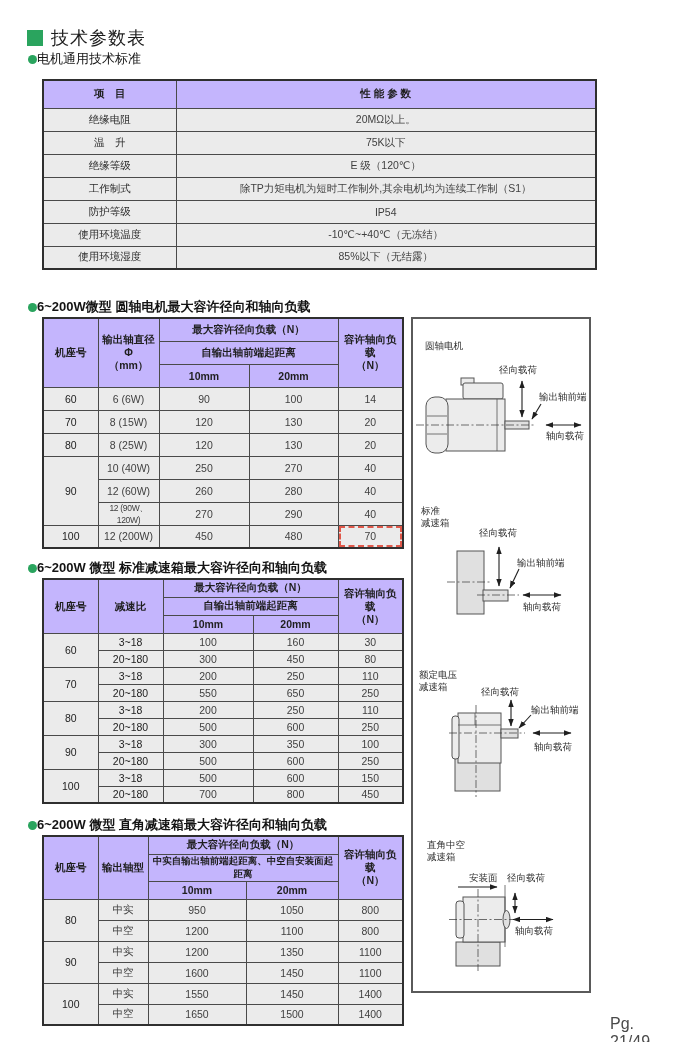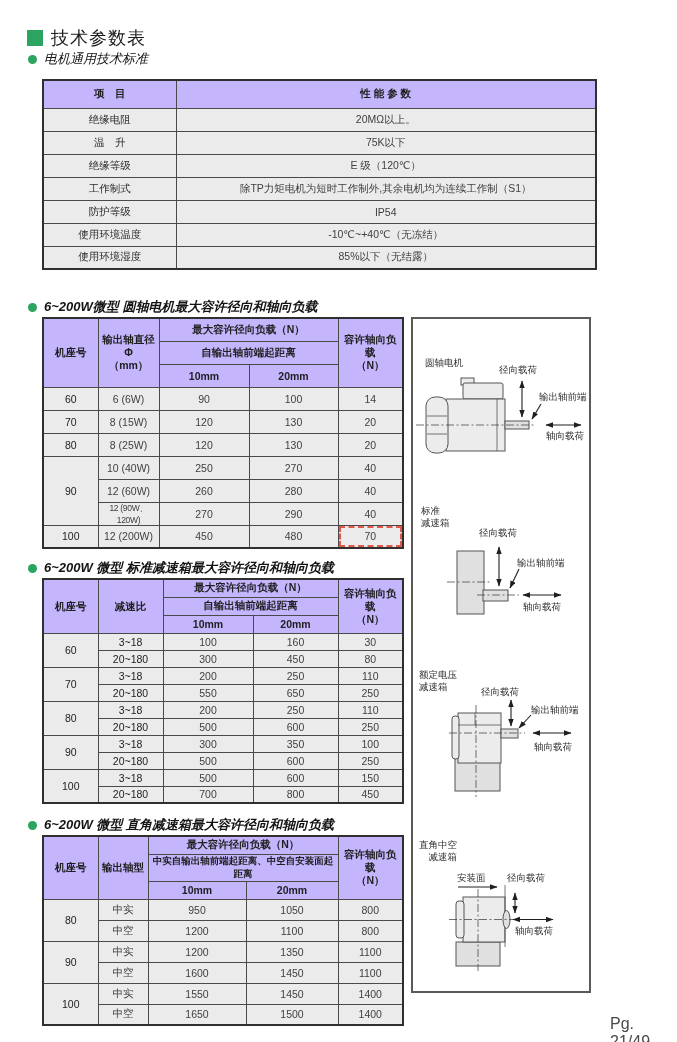--- a/index.html
+++ b/index.html
@@ -3,21 +3,21 @@
 <meta charset="utf-8">
 <style>
   html,body{margin:0;padding:0;background:#fff;}
   .page{position:relative;width:677px;height:1042px;background:#fff;overflow:hidden;
         font-family:"Liberation Sans","DejaVu Sans",sans-serif;color:#333;}
   
   .main-title{position:absolute;left:27px;top:26px;display:flex;align-items:center;gap:8px;}
   .tsq{width:16px;height:16px;background:#2aa45e;}
   .ttext{font-size:18px;color:#1c1c1c;letter-spacing:1px;}
   
-  .sec{position:absolute;display:flex;align-items:center;gap:7px;font-style:italic;}
+  .sec{position:absolute;display:flex;align-items:center;gap:0;}
   .dot{width:9px;height:9px;border-radius:50%;background:#2aa45e;flex:0 0 auto;}
   .stitle{font-size:13px;font-weight:bold;color:#141414;}
   .stitle.n{font-weight:normal;}
   
   table.t{position:absolute;border-collapse:collapse;table-layout:fixed;border:2px solid #2f2f2f;}
   table.t th,table.t td{border:1px solid #4a4a4a;font-size:10.5px;text-align:center;
         vertical-align:middle;padding:0 2px;overflow:hidden;}
   table.t th{background:#c4b5fd;color:#1f1f1f;font-weight:bold;}
   table.t td{background:#ebebeb;color:#3f3f3f;font-weight:normal;}
   table.t td.lbl{color:#2c2c2c;}
@@ -371,21 +371,21 @@
         <line class="ln" x1="84" y1="66" x2="84" y2="118"></line>
         <rect class="sh" x="13" y="64" width="22" height="56" rx="9"></rect>
         <line class="ln" x1="14" y1="83" x2="34" y2="83"></line>
         <line class="ln" x1="14" y1="101" x2="34" y2="101"></line>
         <rect class="sh2" x="92" y="88" width="24" height="8"></rect>
         <line class="cl" x1="3" y1="92" x2="122" y2="92"></line>
         <line class="ar" x1="109" y1="48" x2="109" y2="84" marker-start="url(#ah)" marker-end="url(#ah)"></line>
         <line class="ar" x1="128" y1="71" x2="119" y2="86" marker-end="url(#ah)"></line>
         <line class="ar" x1="133" y1="92" x2="168" y2="92" marker-start="url(#ah)" marker-end="url(#ah)"></line>
       </svg>
-      <span class="dlabel" style="left:12px;top:24px;">圆轴电机</span>
+      <span class="dlabel" style="left:12px;top:7px;">圆轴电机</span>
       <span class="dlabel" style="left:86px;top:31px;">径向载荷</span>
       <span class="dlabel" style="left:126px;top:58px;">输出轴前端</span>
       <span class="dlabel" style="left:133px;top:97px;">轴向载荷</span>
     </div>
 
     <div class="diag" style="top:182px;height:160px;">
       <svg width="176" height="160">
         <rect class="sh2" x="44" y="50" width="27" height="63"></rect>
         <line class="cl" x1="34" y1="81" x2="78" y2="81"></line>
         <rect class="sh2" x="70" y="89" width="25" height="11"></rect>
@@ -428,22 +428,22 @@
         <rect class="sh" x="50" y="60" width="42" height="45"></rect>
         <rect class="sh" x="43" y="64" width="8" height="37" rx="3"></rect>
         <line class="ln" x1="92" y1="48" x2="92" y2="110"></line>
         <ellipse class="sh2" cx="93.5" cy="82.5" rx="3.5" ry="9"></ellipse>
         <line class="cl" x1="65" y1="52" x2="65" y2="134"></line>
         <line class="cl" x1="36" y1="82.5" x2="110" y2="82.5"></line>
         <line class="ar" x1="45" y1="50" x2="84" y2="50" marker-end="url(#ah)"></line>
         <line class="ar" x1="102" y1="56" x2="102" y2="76" marker-start="url(#ah)" marker-end="url(#ah)"></line>
         <line class="ar" x1="100" y1="82.5" x2="140" y2="82.5" marker-start="url(#ah)" marker-end="url(#ah)"></line>
       </svg>
-      <span class="dlabel" style="left:6px;top:2px;text-align:right;">直角中空
+      <span class="dlabel" style="left:14px;top:2px;">直角中空
 减速箱</span>
-      <span class="dlabel" style="left:44px;top:35px;">安装面</span>
+      <span class="dlabel" style="left:56px;top:35px;">安装面</span>
       <span class="dlabel" style="left:94px;top:35px;">径向载荷</span>
       <span class="dlabel" style="left:102px;top:88px;">轴向载荷</span>
     </div>
   </div>
 
   <div class="pgnum">Pg. 21/49</div>
 </div>
 
 </body></html>

